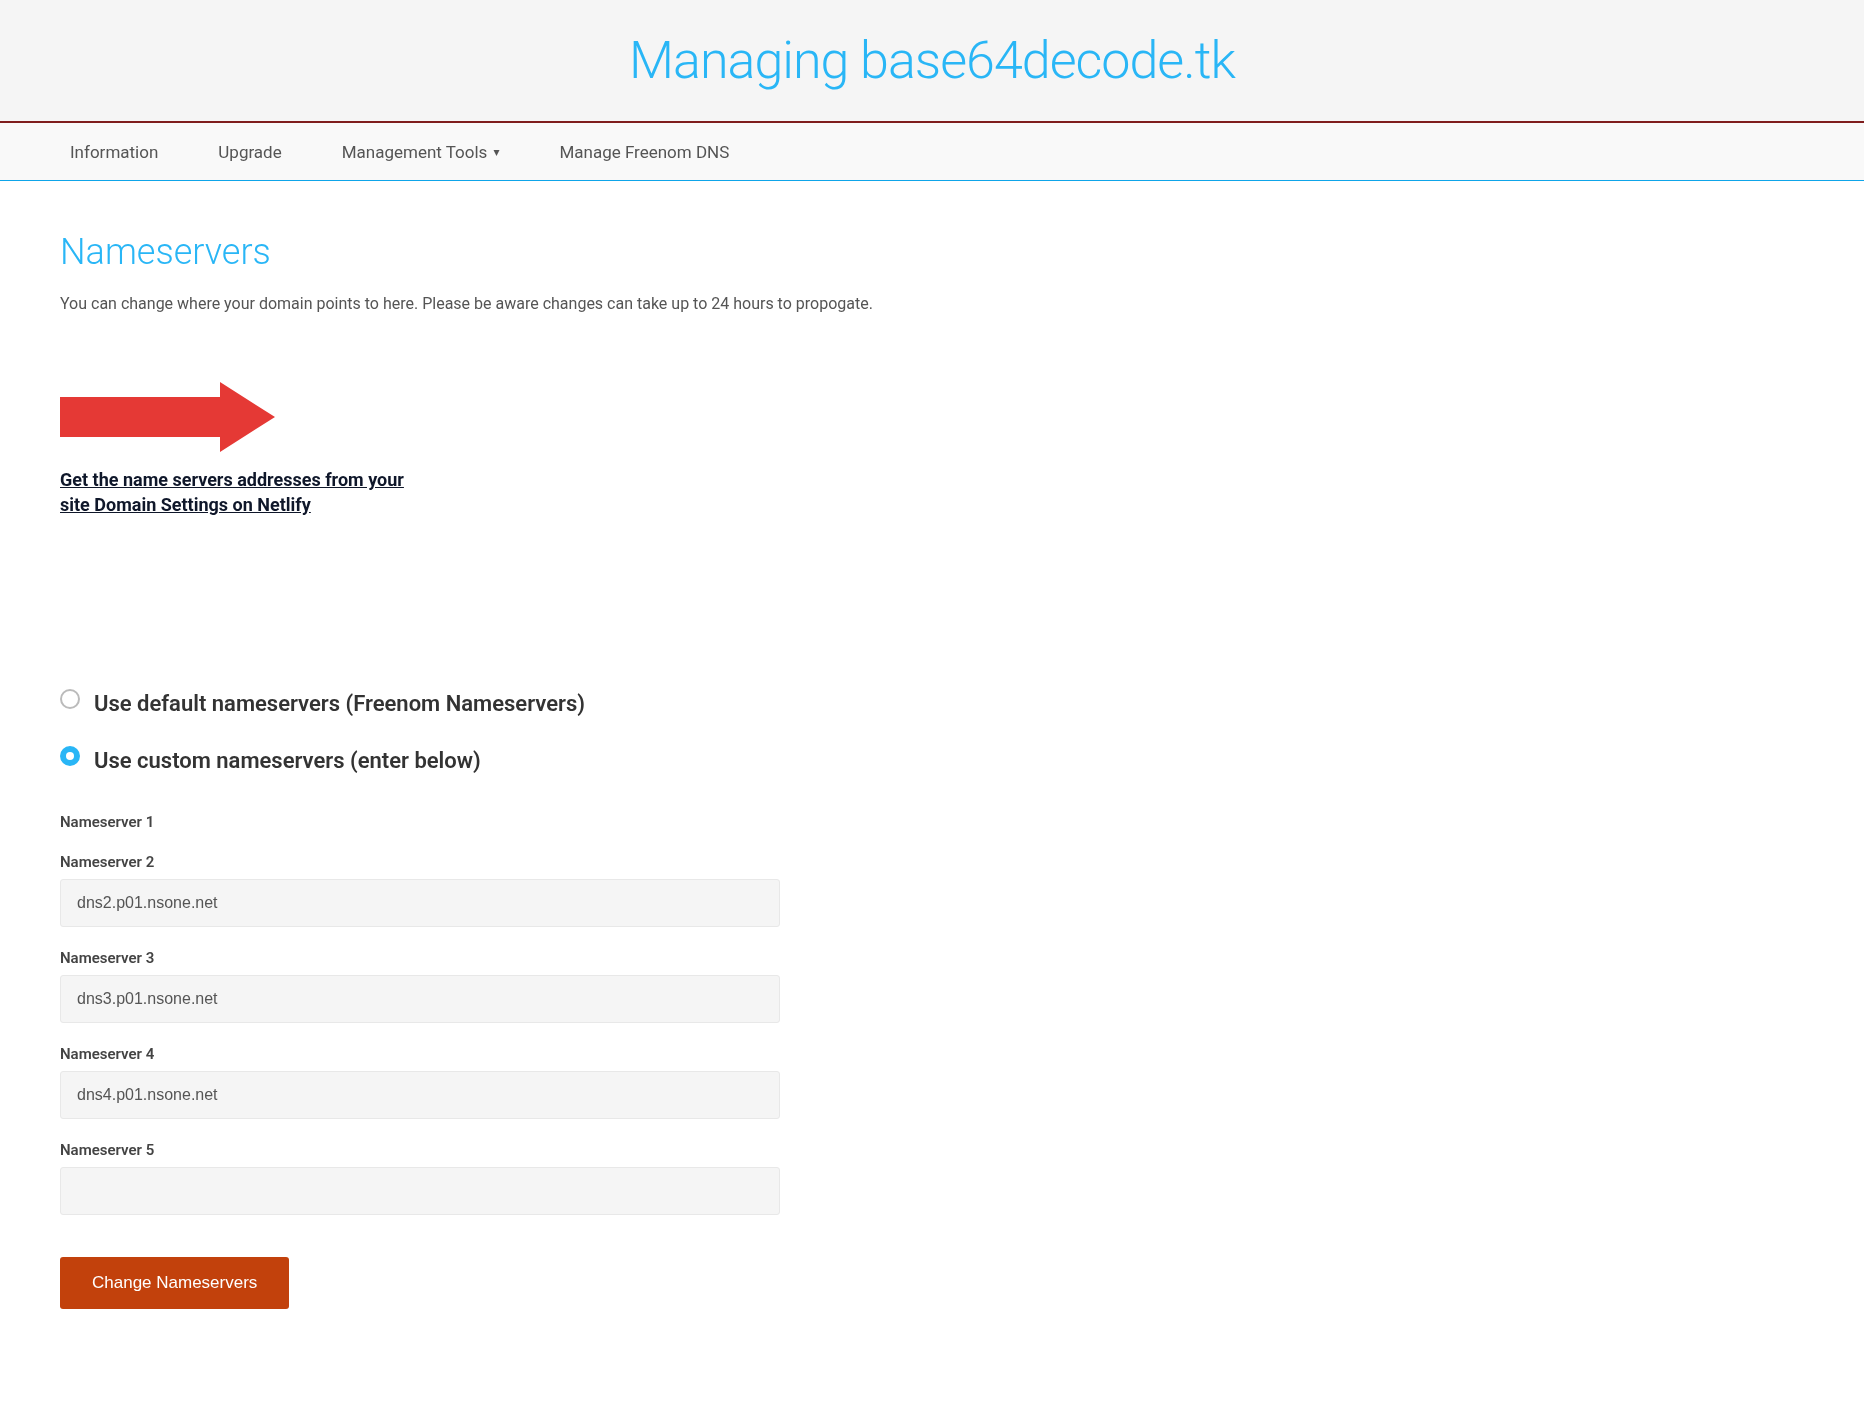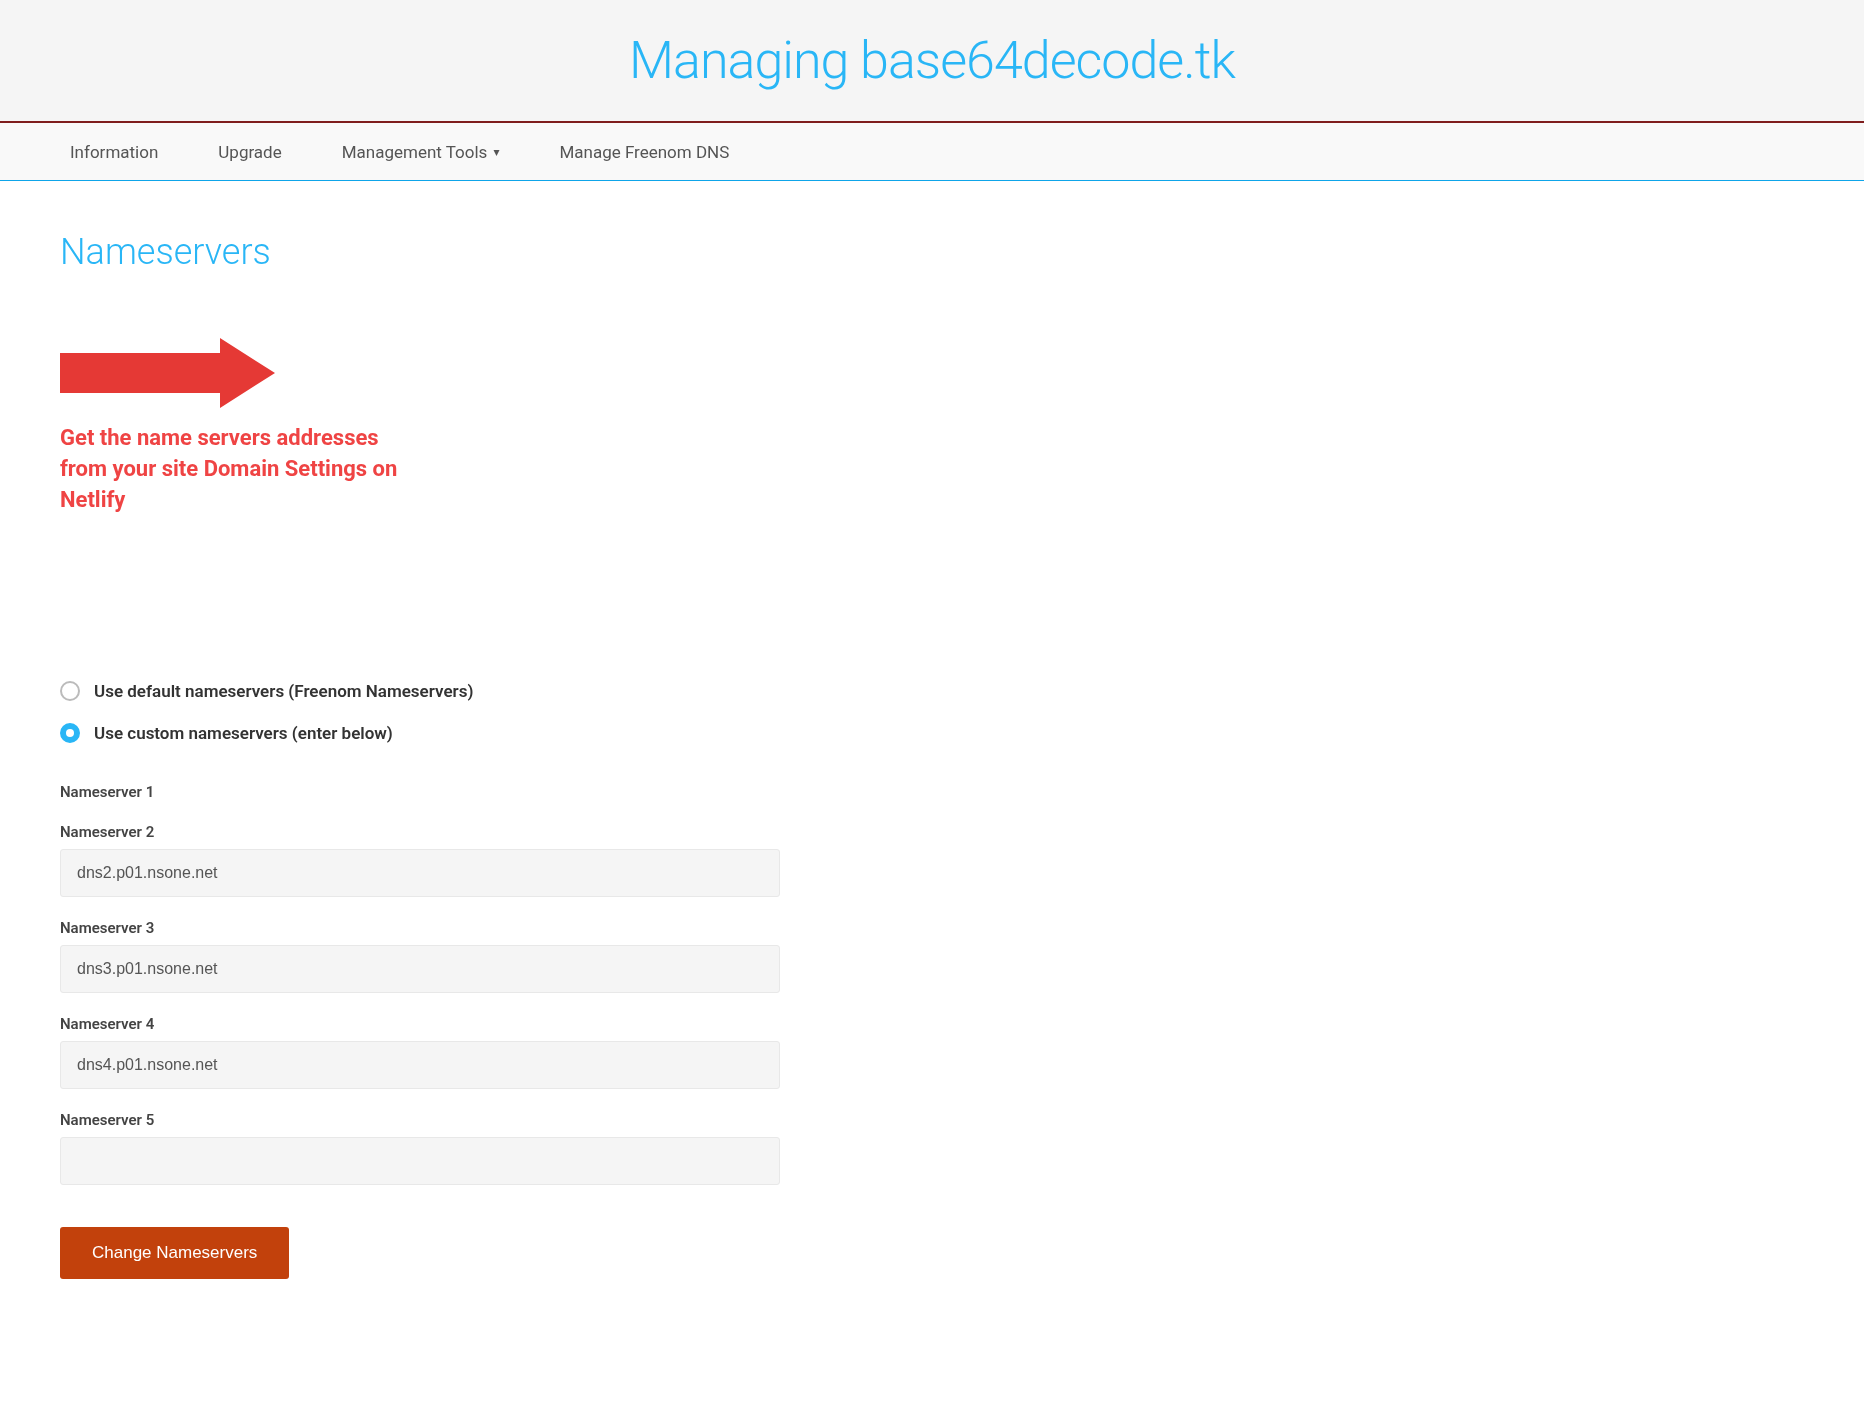--- a/index.html
+++ b/index.html
@@ -79,23 +79,24 @@
     
     .arrow-annotation {
       position: relative;
       margin-top: 60px;
     }
     .arrow-svg {
       display: block;
       margin-bottom: 10px;
     }
     .annotation-text {
-      color: #ef4444;
-      font-size: 22px;
+      color: #0f172a;
+      font-size: 18px;
       font-weight: 700;
+      text-decoration: underline;
       line-height: 1.4;
       max-width: 350px;
     }
 
     
     .right-panel {
       flex: 1;
       padding-top: 10px;
     }
 
@@ -126,23 +127,24 @@
       background: #29b6f6;
     }
     .radio-circle.selected::after {
       content: '';
       width: 8px;
       height: 8px;
       border-radius: 50%;
       background: #fff;
     }
     .radio-label {
-      font-size: 17px;
+      font-size: 22px;
       font-weight: 600;
       color: #333;
+      margin-top: 10px;
     }
 
     
     .nameserver-group {
       margin-bottom: 22px;
     }
     .ns-label {
       font-size: 15px;
       font-weight: 600;
       color: #444;
@@ -194,20 +196,21 @@
   </a>
   <a class="nav-item">
     <span>Manage Freenom DNS</span>
   </a>
 </nav>
 
 <div class="main-content">
 
   <div class="left-panel">
     <h2 class="section-title">Nameservers</h2>
+    <p class="section-description">You can change where your domain points to here. Please be aware changes can take up to 24 hours to propogate.</p>
 
     <div class="arrow-annotation">
 
       <svg class="arrow-svg" width="220" height="80" viewBox="0 0 220 80">
         <polygon points="0,20 160,20 160,5 215,40 160,75 160,60 0,60" fill="#e53935"></polygon>
       </svg>
       <div class="annotation-text">Get the name servers addresses from your site Domain Settings on Netlify</div>
     </div>
   </div>
 

